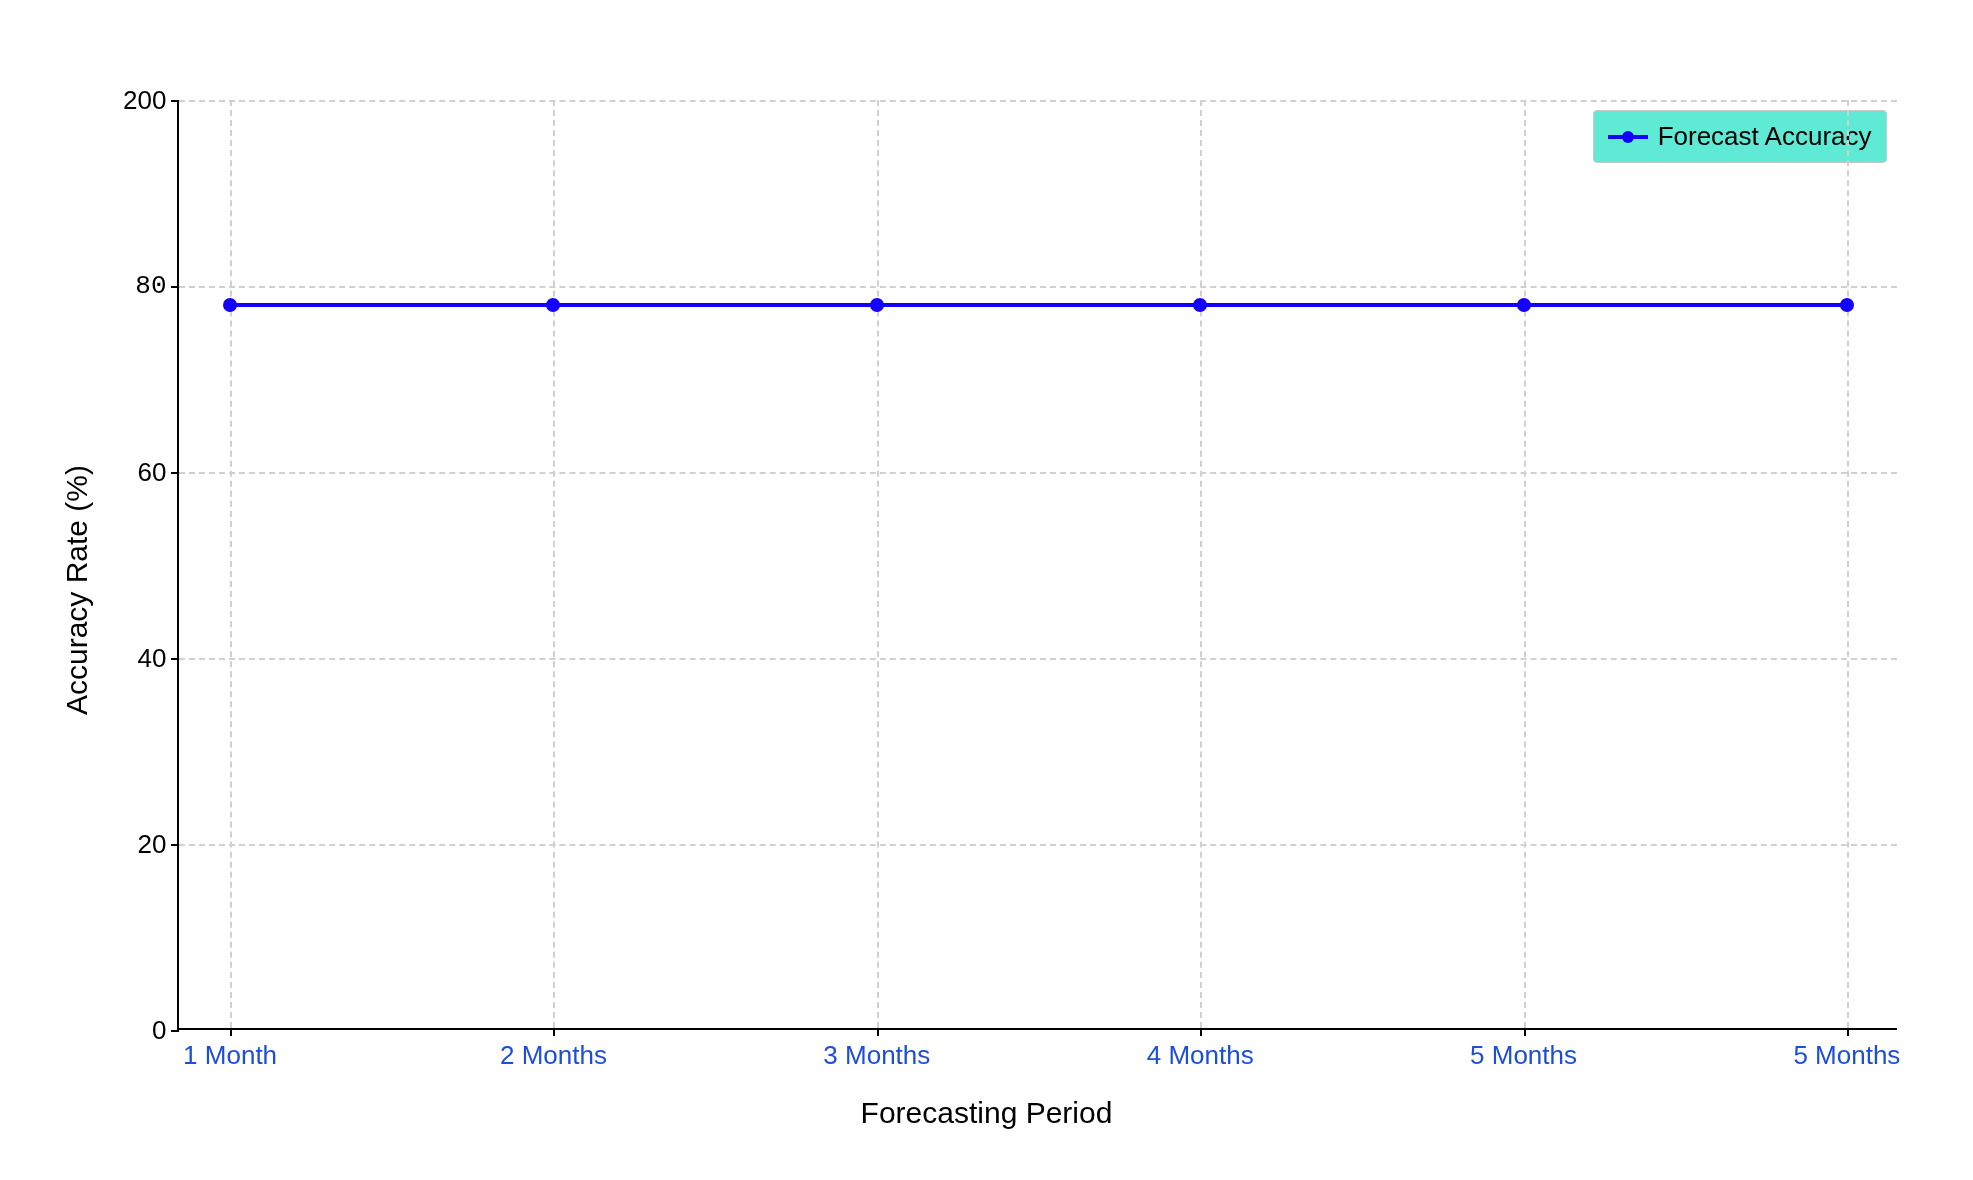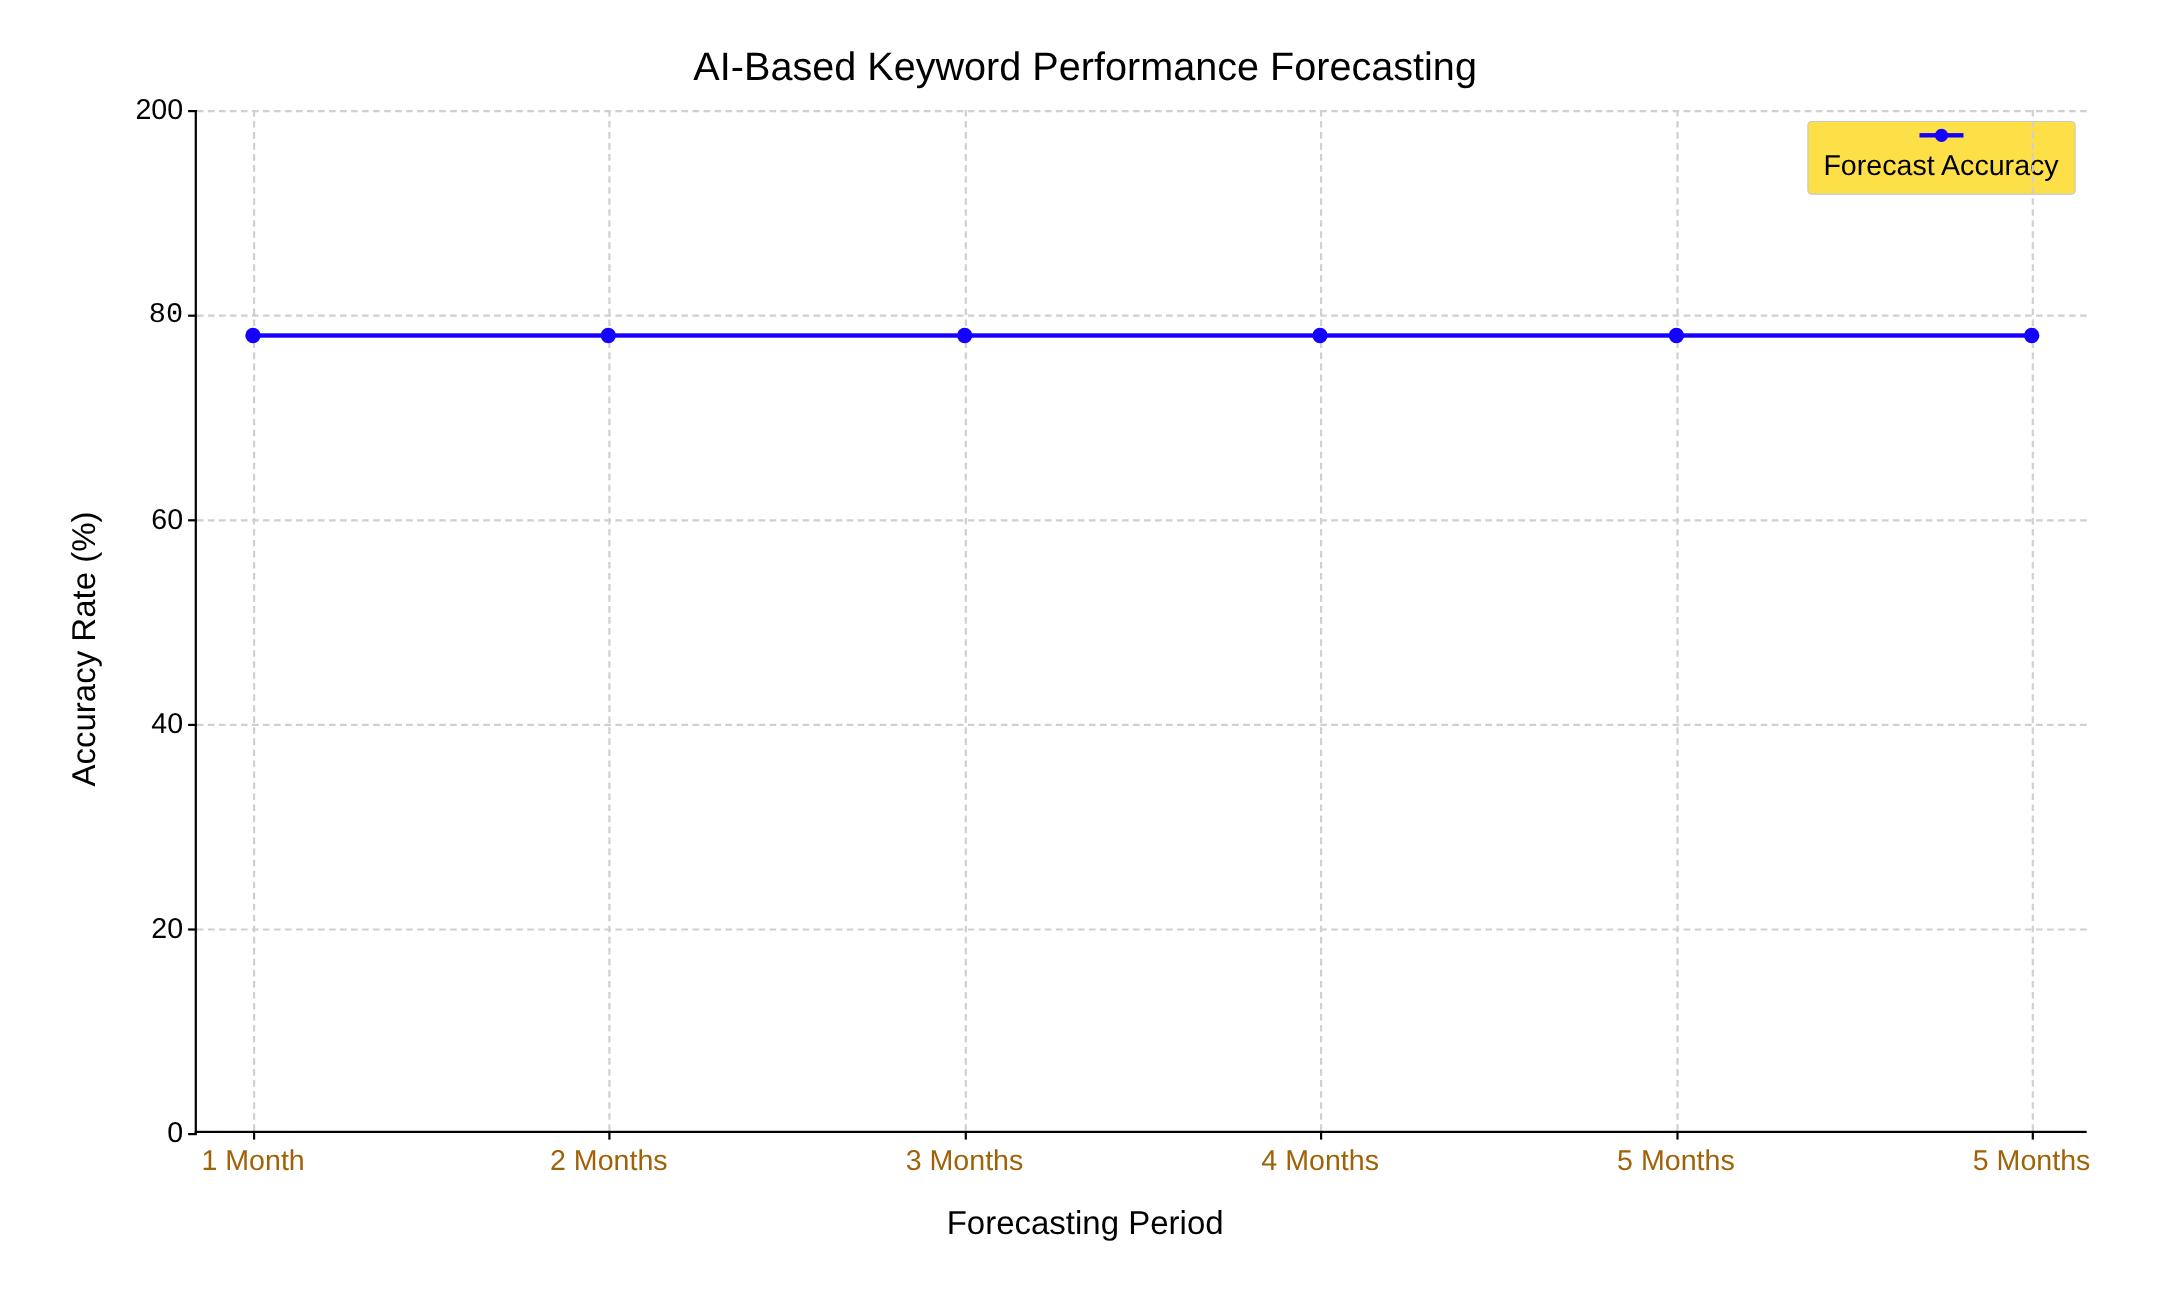--- a/index.html
+++ b/index.html
@@ -65,21 +65,21 @@
       left: -8px;
       width: 8px;
       border-top: 2px solid #000;
     }
     .x-tick-label {
       position: absolute;
       top: 100%;
       transform: translateX(-50%);
       padding-top: 12px;
       font-size: 26px;
-      color: #a16207;
+      color: #1d4ed8;
       white-space: nowrap;
     }
     .x-tick {
       position: absolute;
       top: 100%;
       height: 8px;
       border-left: 2px solid #000;
     }
     .y-axis-label {
       position: absolute;
@@ -111,26 +111,25 @@
       background: #1400ff;
       border-radius: 50%;
       transform: translate(-50%, -50%);
     }
     .legend {
       position: absolute;
       top: 10px;
       right: 10px;
       border: 1px solid #c8c8c8;
       border-radius: 4px;
-      background: #fde047;
+      background: #5eead4;
       padding: 10px 14px;
       display: flex;
       align-items: center;
       gap: 10px;
-      flex-direction: column;
     }
     .legend-marker {
       width: 40px;
       height: 4px;
       background: #1400ff;
       position: relative;
     }
     .legend-marker::after {
       content: "";
       position: absolute;
@@ -144,21 +143,20 @@
     }
     .legend-text {
       font-size: 26px;
       color: #000;
     }
   </style>
 </head>
 <body>
 
 <div class="chart-container">
-  <div class="chart-title">AI-Based Keyword Performance Forecasting</div>
 
   <div class="y-axis-label">Accuracy Rate (%)</div>
   <div class="x-axis-label">Forecasting Period</div>
 
   <div class="plot-area">
 
     <div class="legend">
       <div class="legend-marker"></div>
       <div class="legend-text">Forecast Accuracy</div>
     </div>

